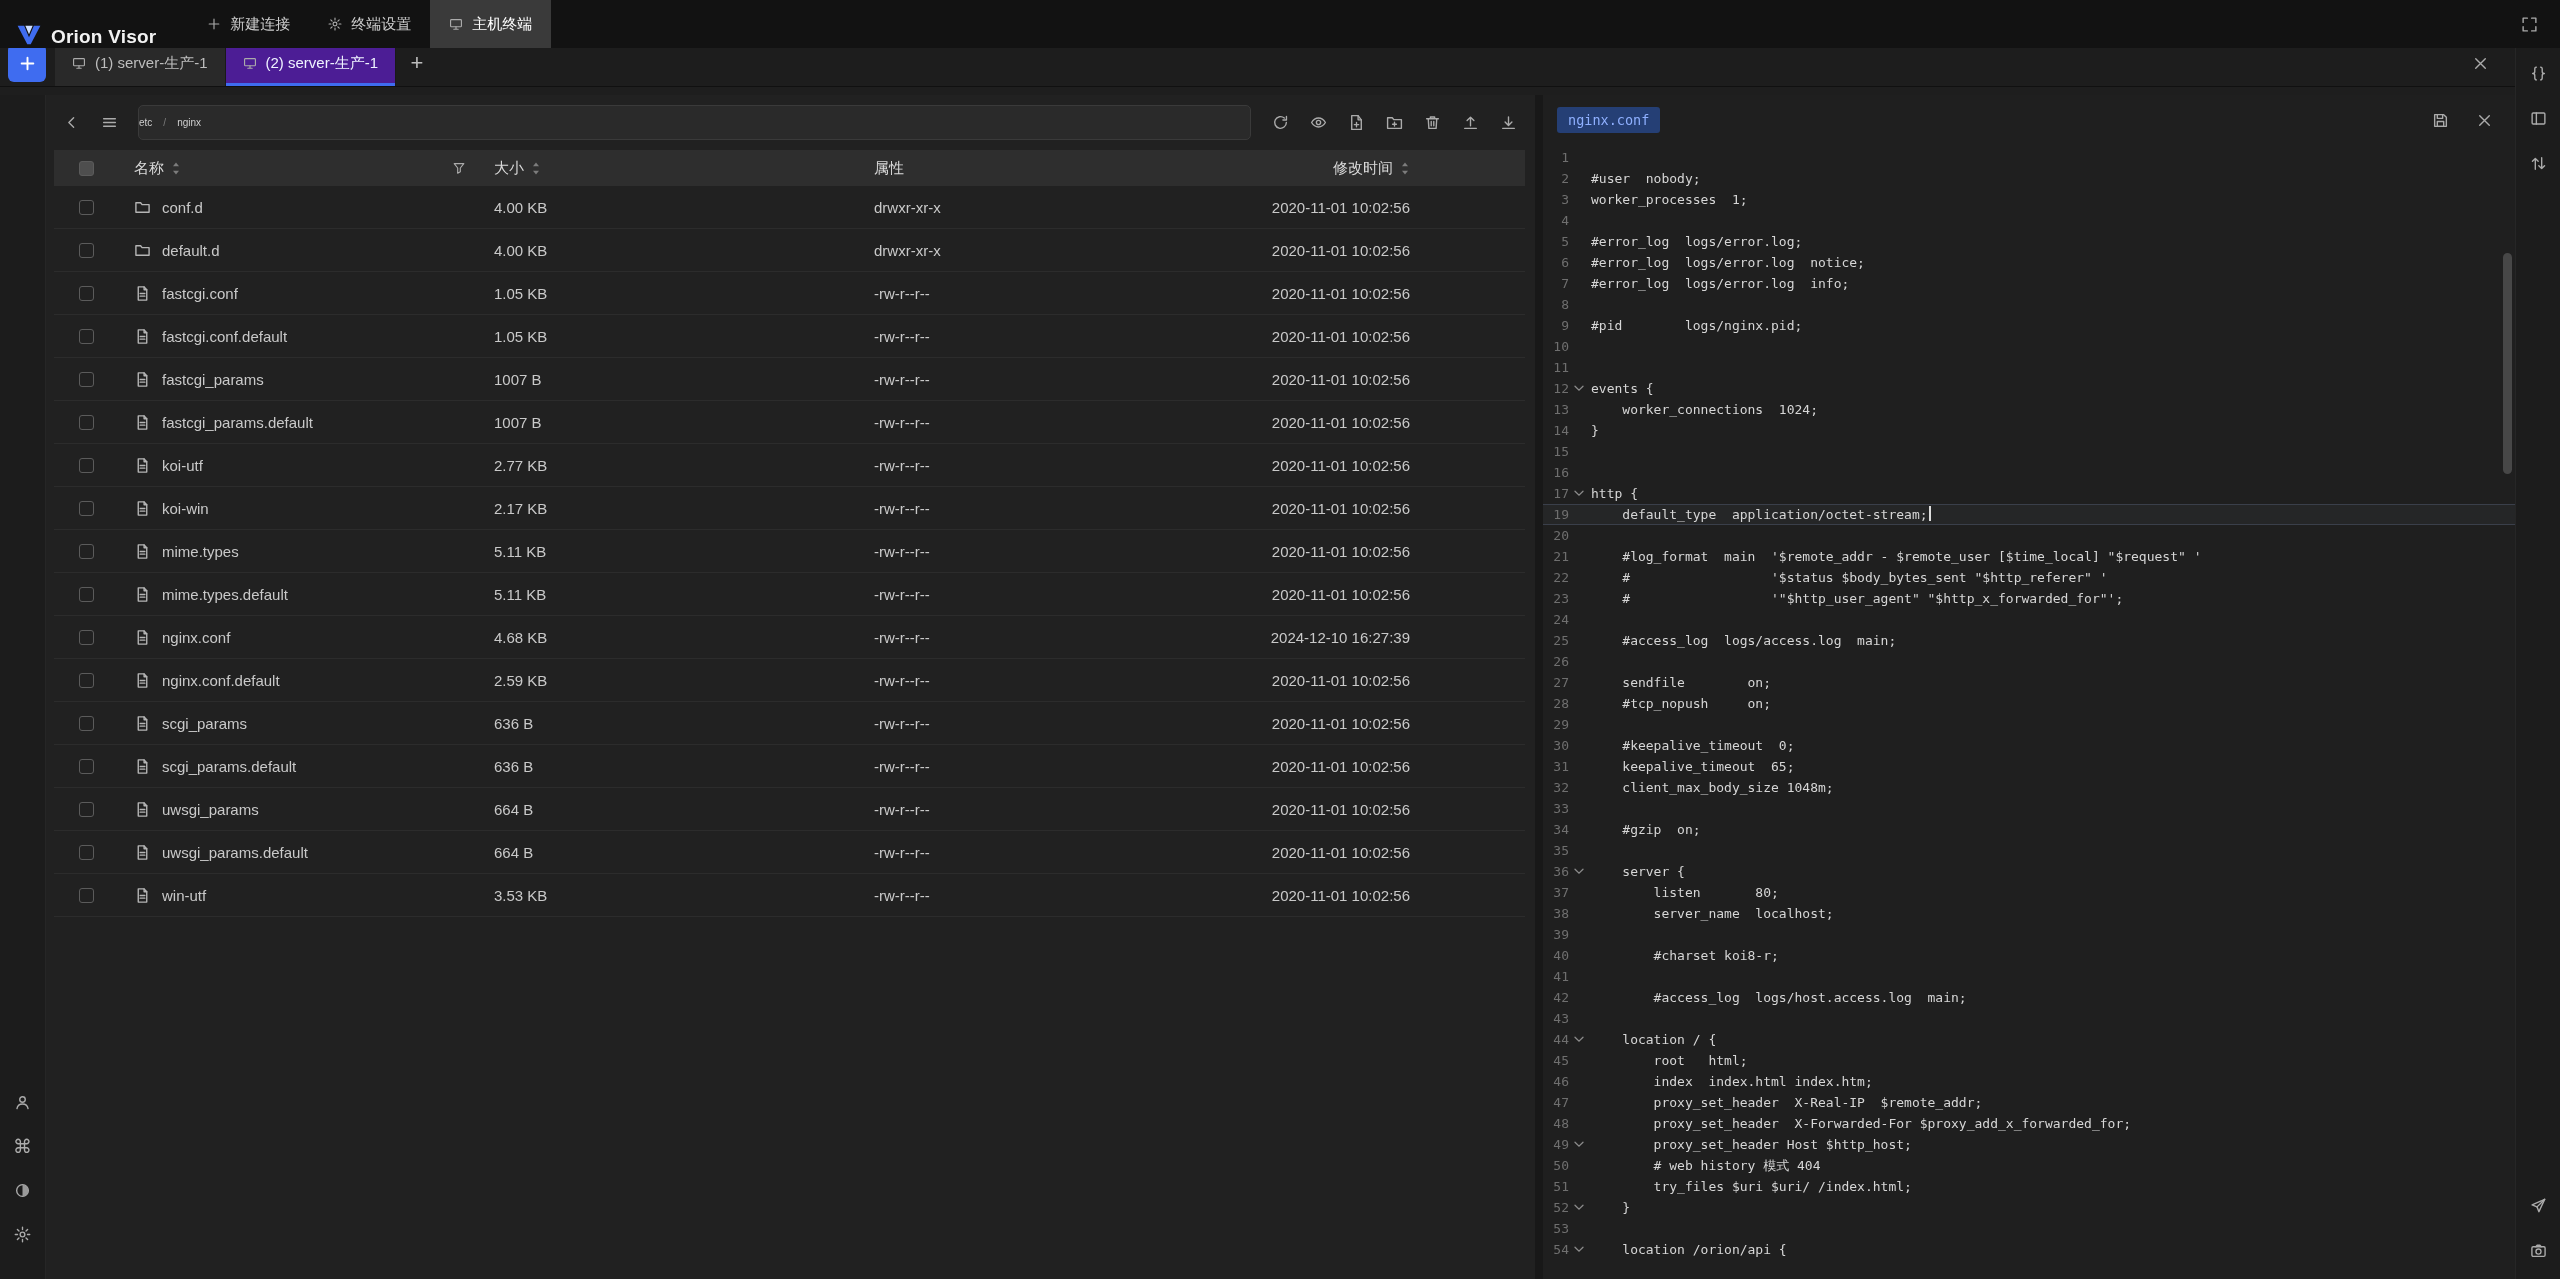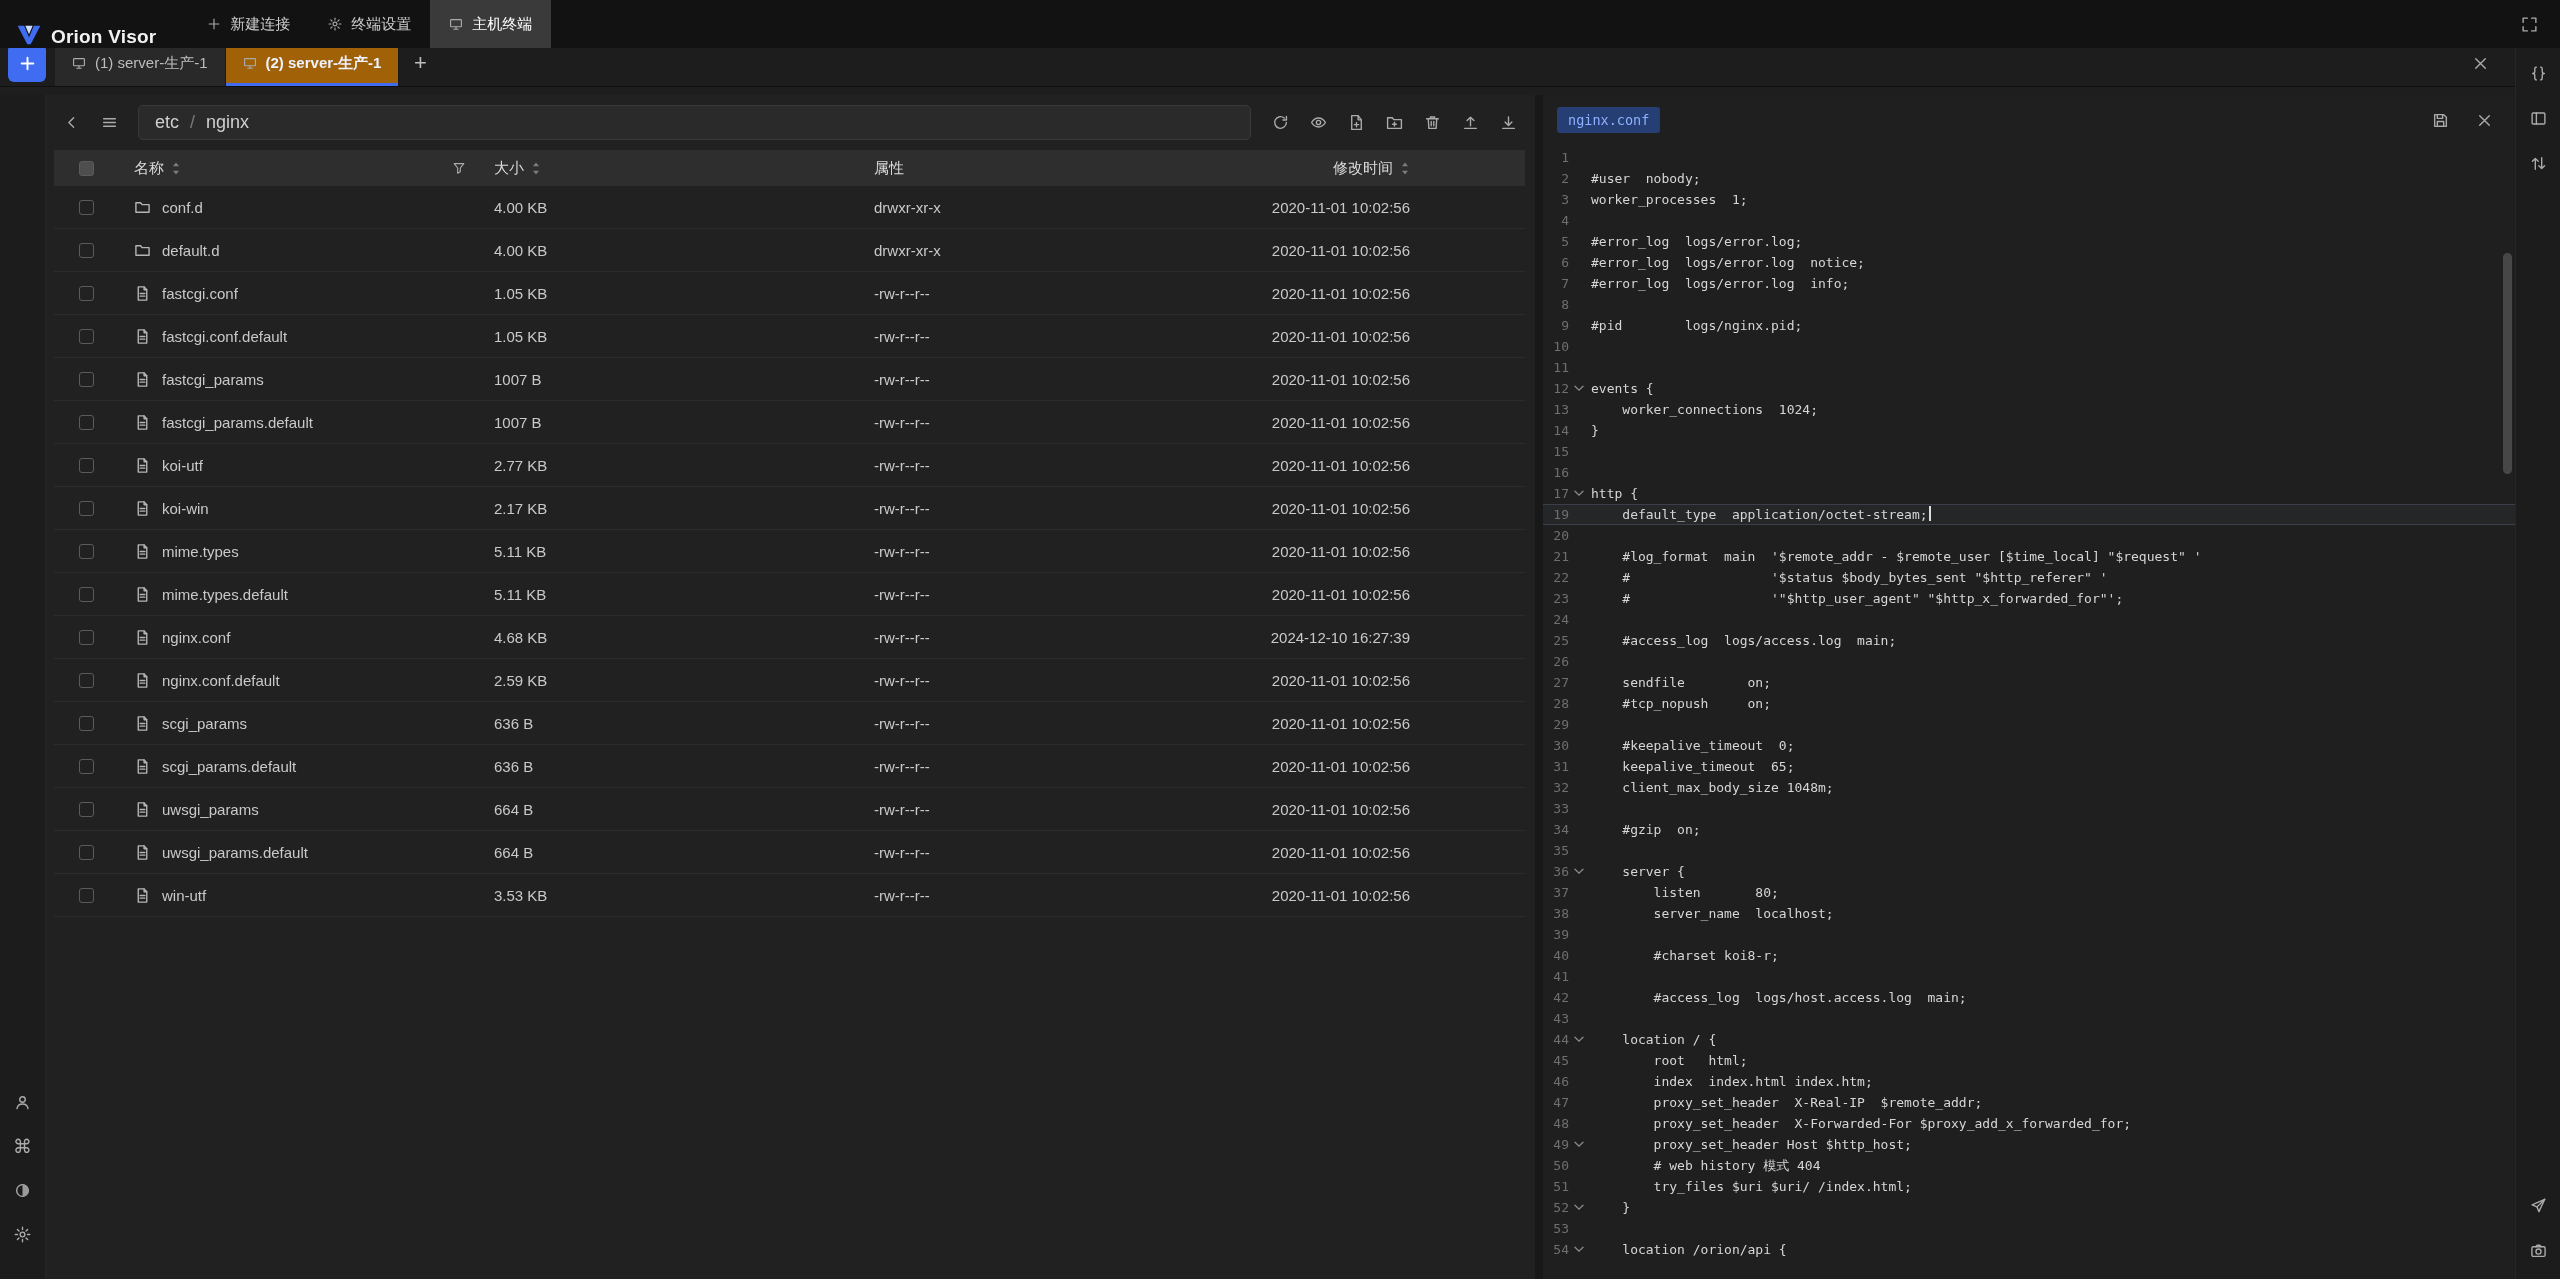--- a/index.html
+++ b/index.html
@@ -21,38 +21,38 @@
   .menu-item { display:flex; align-items:center; gap:9px; padding:0 19px; color:#cccccc; cursor:pointer; }
   .menu-item.active { background:#3a3a3a; color:#ffffff; }
   .flex-spacer { flex:1; }
   .topbar .icon-btn { align-self:center; margin-right:14px; }
 
   
   .tabbar { position:absolute; left:0; top:40px; width:2515px; height:47px; background:#1d1d1d; display:flex; align-items:stretch; border-bottom:1px solid #101010; z-index:4; }
   .new-conn { width:38px; height:38px; margin:4px 9px 0 8px; border-radius:6px; background:var(--accent,#3f6cf0); border:none; display:flex; align-items:center; justify-content:center; cursor:pointer; flex:none; }
   .new-conn .ic { stroke:#ffffff; stroke-width:1.8; }
   .tab { display:flex; align-items:center; gap:9px; padding:0 17px; background:#292929; color:#bdbdbd; border-right:1px solid #191919; cursor:pointer; position:relative; }
-  .tab.active { background:#a16207; color:#eef2ff;font-weight:bold; }
+  .tab.active { background:#4c1d95; color:#eef2ff; }
   .tab.active::after { content:""; position:absolute; left:0; right:0; bottom:0; height:3px; background:var(--accent,#3f6cf0); }
   .add-tab { width:42px; border:none; background:transparent; color:#bdbdbd; font-size:22px; cursor:pointer; }
   .tabbar .close-btn { align-self:center; margin-right:18px; }
 
   
   .left-strip { position:absolute; left:0; top:95px; width:46px; bottom:0; background:#1c1c1c; border-right:1px solid #262626;
     display:flex; flex-direction:column; justify-content:flex-end; align-items:center; gap:14px; padding-bottom:30px; }
   .right-strip { position:absolute; left:2515px; top:48px; width:45px; bottom:0; background:#1c1c1c; border-left:1px solid #262626;
     display:flex; flex-direction:column; align-items:center; gap:15px; padding:10px 0 14px; }
   .strip-btn { width:30px; height:30px; display:flex; align-items:center; justify-content:center; cursor:pointer; background:transparent; border:none; }
   .glyph-icon { font-size:19px; color:#ababab; font-family:"DejaVu Sans",sans-serif; line-height:1; }
 
   
   .file-panel { position:absolute; left:46px; top:95px; width:1489px; bottom:0; background:#212121; }
   .fm-toolbar { height:55px; display:flex; align-items:center; padding:0 10px 0 8px; gap:4px; }
   .crumb-bar { flex:1; height:35px; background:#2a2a2a; border:1px solid #3a3a3a; border-radius:5px;
-    display:flex; align-items:center; gap:11px; padding:0 16px; margin:0 8px; color:#cfcfcf; font-size:18px; }
+    display:flex; align-items:center; gap:11px; padding:0 0; margin:0 8px; color:#cfcfcf; font-size:10px; }
   .crumb { cursor:pointer; }
   .crumb-sep { color:#7a7a7a; }
 
   .fm-table-head { height:36px; margin:0 10px 0 8px; background:#2e2e2e; display:flex; align-items:center; color:#dadada; }
   .file-row { height:43px; margin:0 10px 0 8px; display:flex; align-items:center; border-bottom:1px solid #2c2c2c; color:#c9c9c9; cursor:pointer; }
   .c-check { width:64px; flex:none; display:flex; justify-content:center; align-items:center; }
   .c-name  { width:360px; flex:none; display:flex; gap:11px; padding-left:16px; overflow:hidden; white-space:nowrap; }
   .c-size  { width:380px; flex:none; padding-left:16px; }
   .c-attr  { width:410px; flex:none; padding-left:16px; }
   .c-time  { flex:1; text-align:right; padding-right:115px; }

